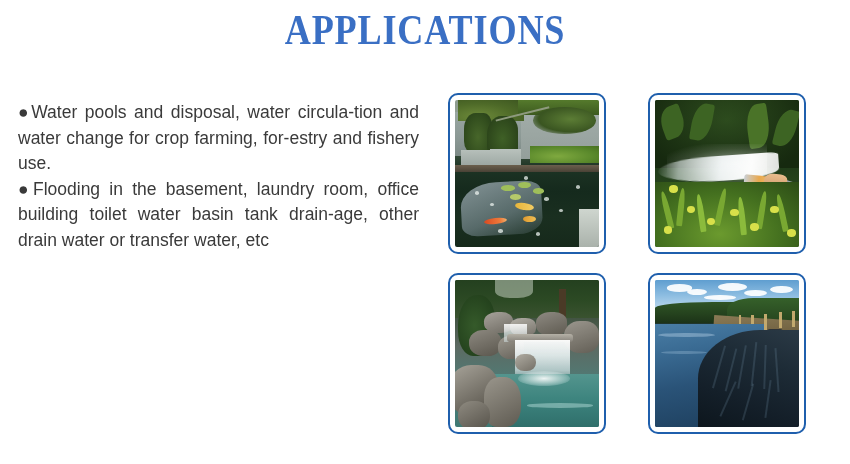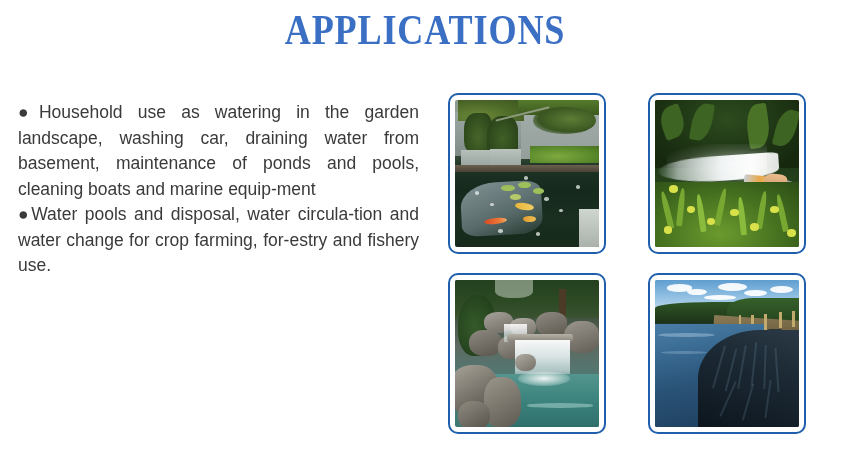--- a/index.html
+++ b/index.html
@@ -425,22 +425,22 @@
   }
 </style>
 </head>
 <body>
 
 <div class="page">
 
   <div class="title">APPLICATIONS</div>
 
   <div class="copy">
-    <p>●Household use as watering in the garden landscape, washing car, draining water from basement, maintenance of ponds and pools, cleaning boats and marine equip-ment</p>
     <p>●Water pools and disposal, water circula-tion and water change for crop farming, for-estry and fishery use.</p>
+    <p>●Flooding in the basement, laundry room, office building toilet water basin tank drain-age, other drain water or transfer water, etc</p>
   </div>
 
   <div class="gallery">
 
     <div class="frame">
       <div class="photo p-pond">
         <i class="wall"></i>
         <i class="wall2"></i>
         <i class="hedge-a"></i>
         <i class="hedge-b"></i>

